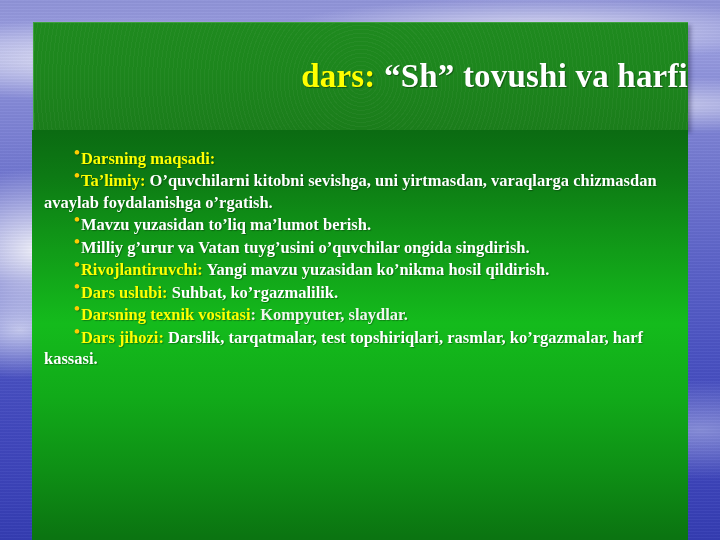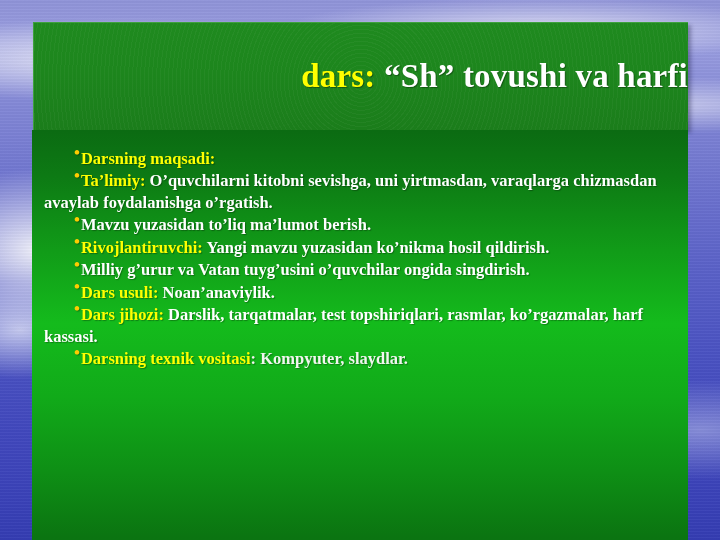--- a/index.html
+++ b/index.html
@@ -137,21 +137,21 @@
     <div id="title-text">
       <span class="hl">dars:</span><span> “Sh” tovushi va harfi</span>
     </div>
   </div>
 
   <div id="content-box">
     <div id="bullet-list">
         <p class="bullet-line"><span class="bullet">•</span><span class="term">Darsning maqsadi:</span></p>
         <p class="bullet-line"><span class="bullet">•</span><span class="term">Ta’limiy:</span><span> O’quvchilarni kitobni sevishga, uni yirtmasdan, varaqlarga chizmasdan avaylab foydalanishga o’rgatish.</span></p>
         <p class="bullet-line"><span class="bullet">•</span><span>Mavzu yuzasidan to’liq ma’lumot berish.</span></p>
+        <p class="bullet-line"><span class="bullet">•</span><span>Milliy g’urur va Vatan tuyg’usini o’quvchilar ongida singdirish.</span></p>
         <p class="bullet-line"><span class="bullet">•</span><span class="term">Rivojlantiruvchi:</span><span> Yangi mavzu yuzasidan ko’nikma hosil qildirish.</span></p>
-        <p class="bullet-line"><span class="bullet">•</span><span>Milliy g’urur va Vatan tuyg’usini o’quvchilar ongida singdirish.</span></p>
-        <p class="bullet-line"><span class="bullet">•</span><span class="term">Dars usuli:</span><span> Noan’anaviylik.</span></p>
+        <p class="bullet-line"><span class="bullet">•</span><span class="term">Dars uslubi:</span><span> Suhbat, ko’rgazmalilik.</span></p>
+        <p class="bullet-line"><span class="bullet">•</span><span class="term">Darsning texnik vositasi</span><span class="term-colon-white">: Kompyuter, slaydlar.</span></p>
         <p class="bullet-line"><span class="bullet">•</span><span class="term">Dars jihozi:</span><span> Darslik, tarqatmalar, test topshiriqlari, rasmlar, ko’rgazmalar, harf kassasi.</span></p>
-        <p class="bullet-line"><span class="bullet">•</span><span class="term">Darsning texnik vositasi</span><span class="term-colon-white">: Kompyuter, slaydlar.</span></p>
       </div>
   </div>
 
 </div>
 
 </body></html>

